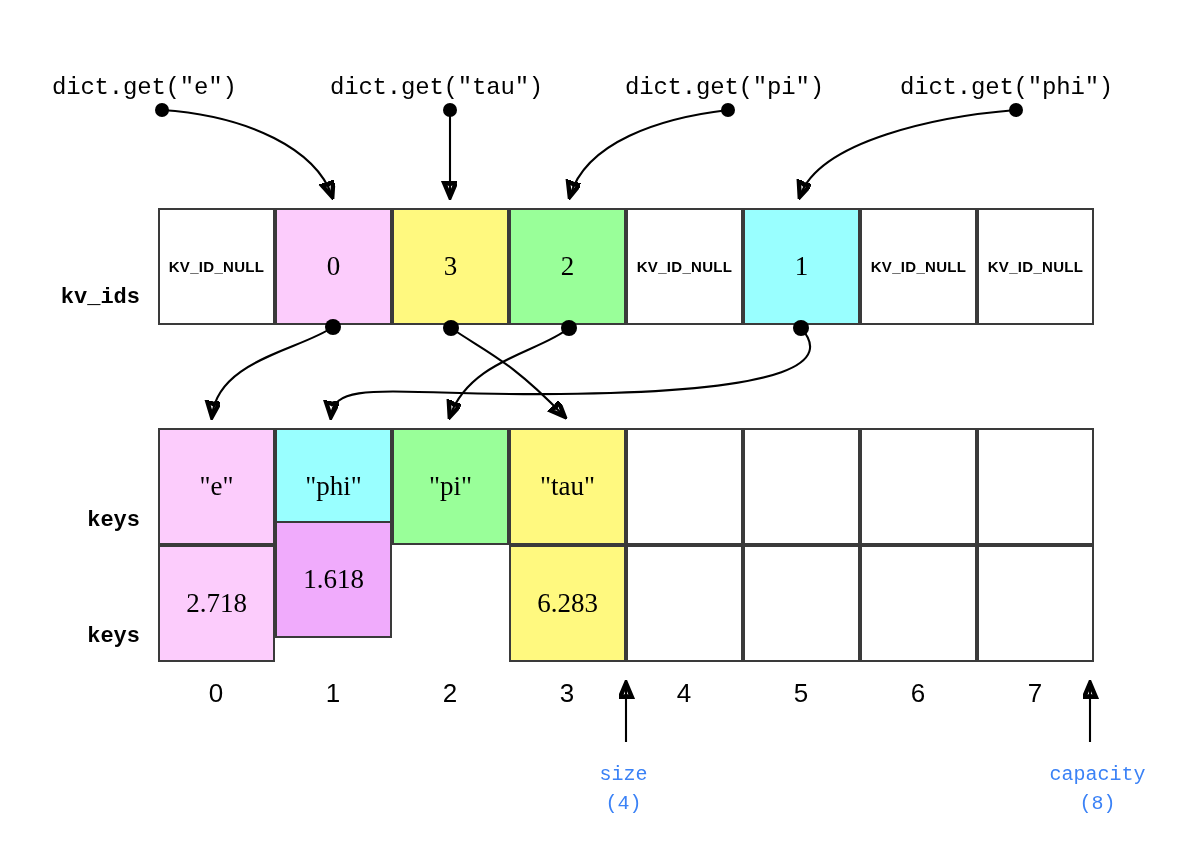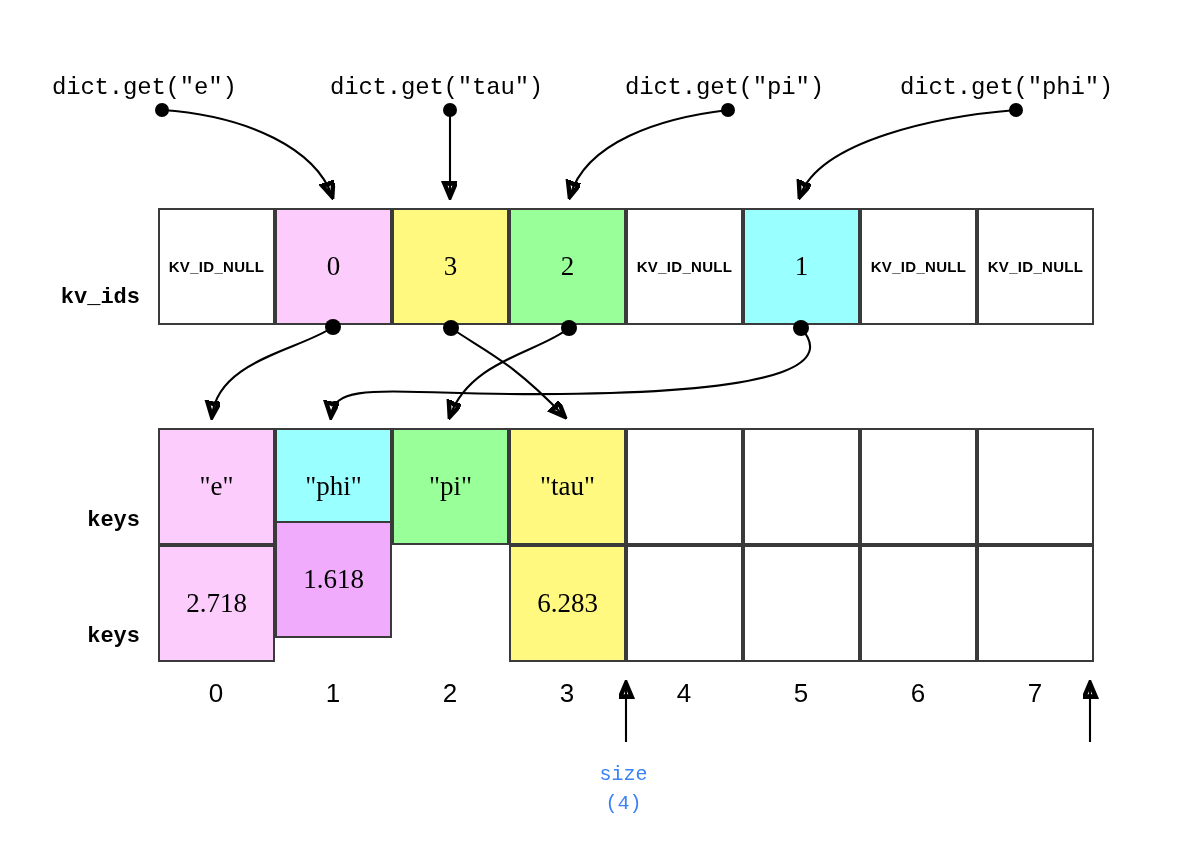--- a/index.html
+++ b/index.html
@@ -198,20 +198,24 @@
   <div class="index-num" style="left:547px; top:678px;">3</div>
   <div class="index-num" style="left:664px; top:678px;">4</div>
   <div class="index-num" style="left:781px; top:678px;">5</div>
   <div class="index-num" style="left:898px; top:678px;">6</div>
   <div class="index-num" style="left:1015px; top:678px;">7</div>
 
   <div class="annot" style="left:566px; top:760px; width:115px;">
     <div>size</div>
     <div>(4)</div>
   </div>
+  <div class="annot" style="left:1010px; top:760px; width:175px;">
+    <div>capacity</div>
+    <div>(8)</div>
+  </div>
 
   <svg class="overlay" viewBox="0 0 1200 847">
     <defs>
       <marker id="arrowhead" markerWidth="9" markerHeight="9" refX="7.2" refY="3.2" orient="auto" markerUnits="strokeWidth">
         <path d="M0,0 L7.6,3.2 L0,6.4 L1.5,3.2 Z" fill="#000" stroke="none"></path>
       </marker>
     </defs>
 
     <g>
       <path d="M162,110 C250,116 316,150 332,196" marker-end="url(#arrowhead)"></path>

